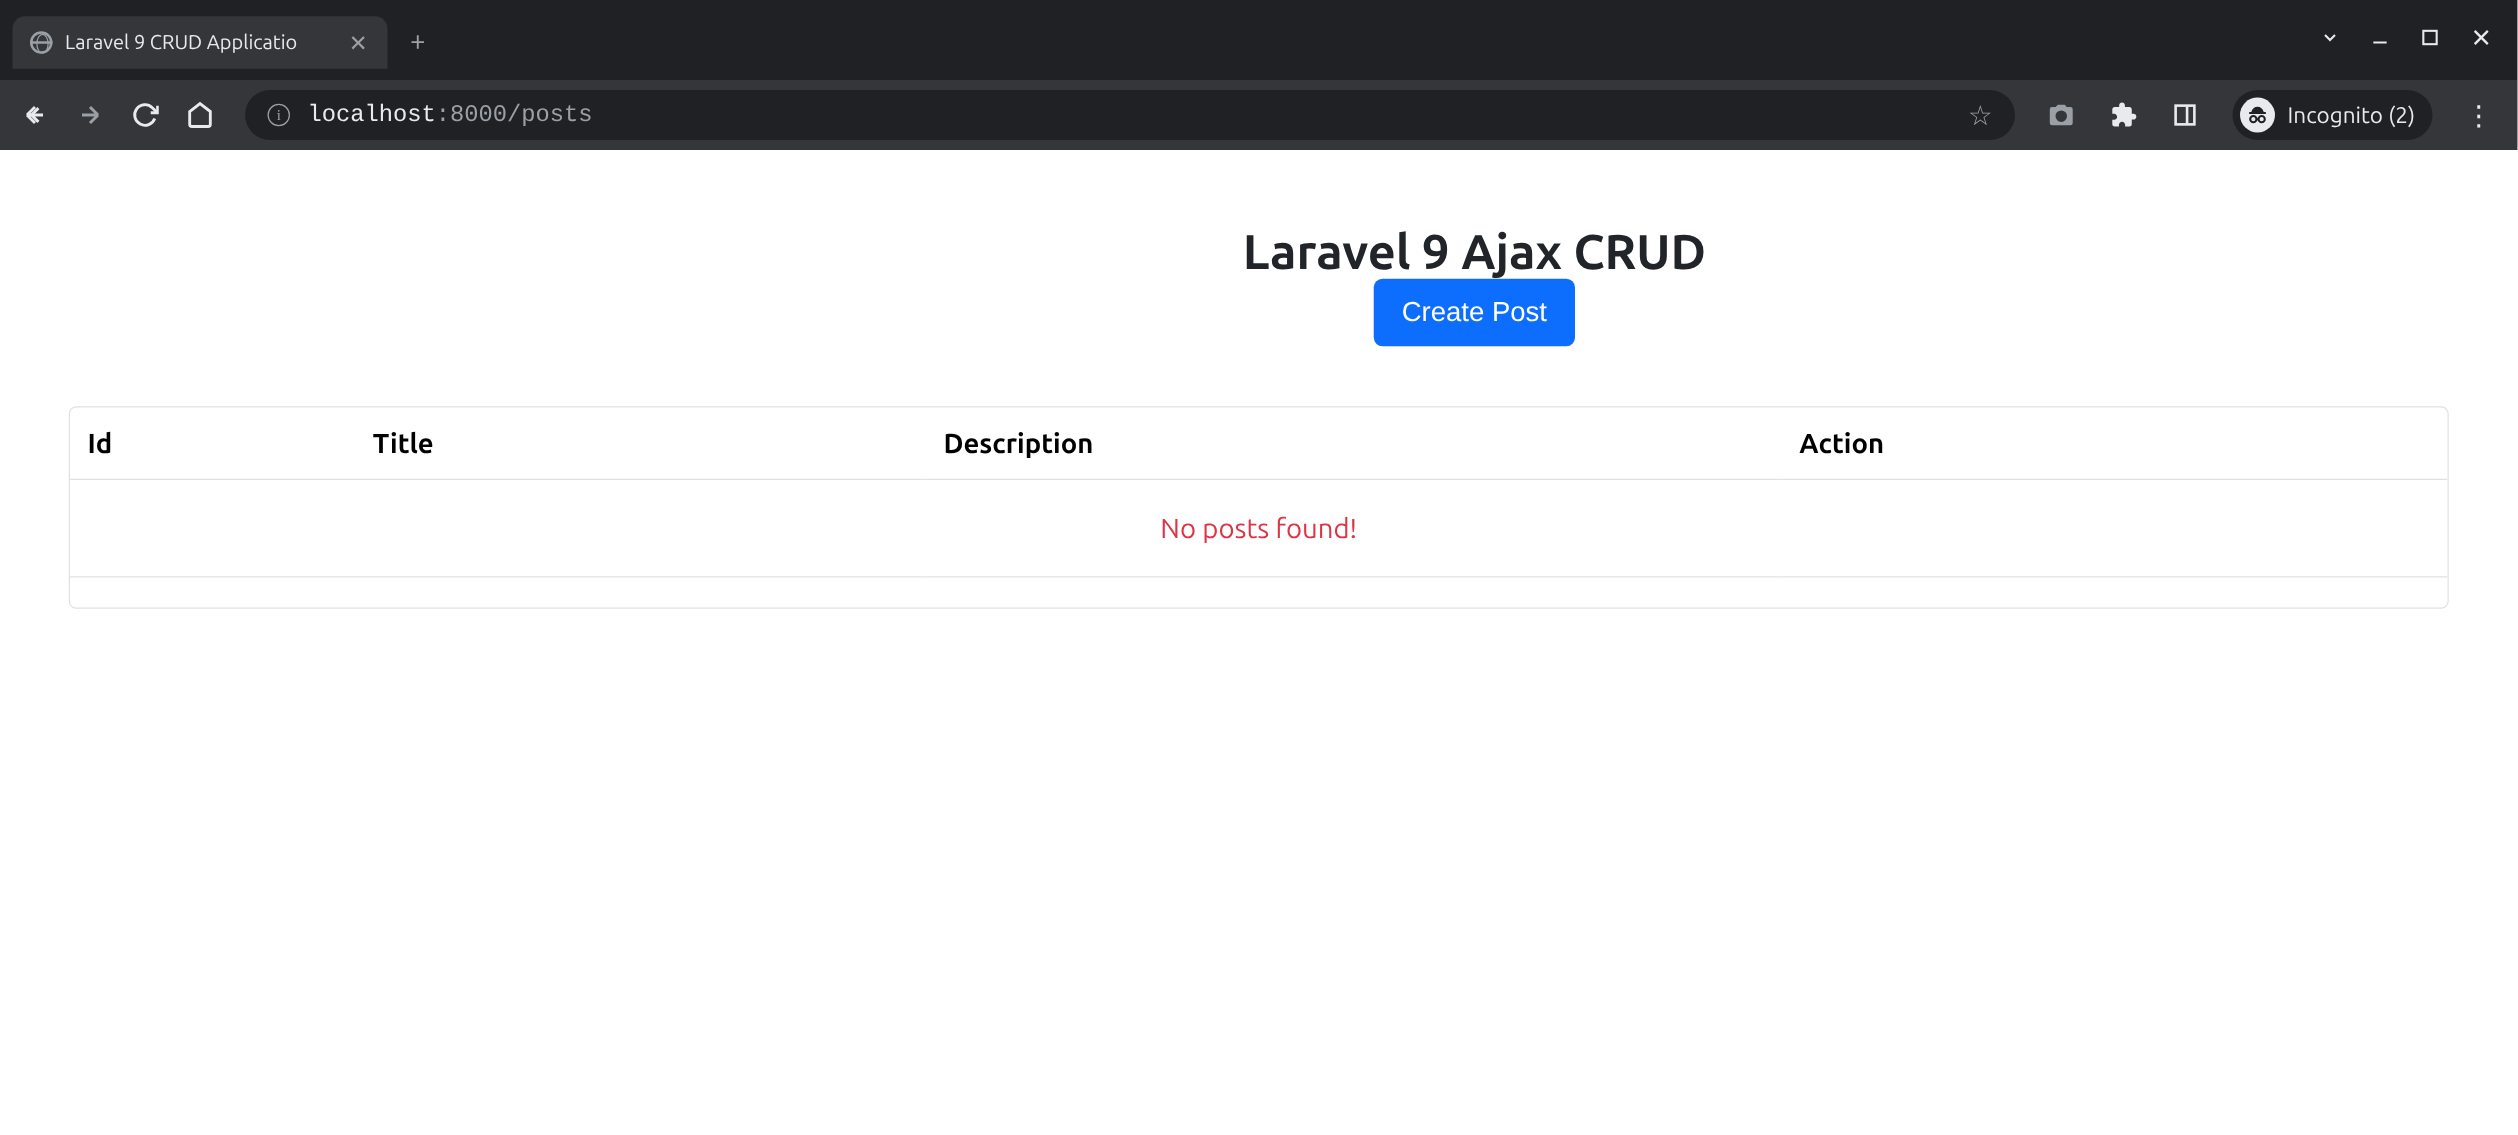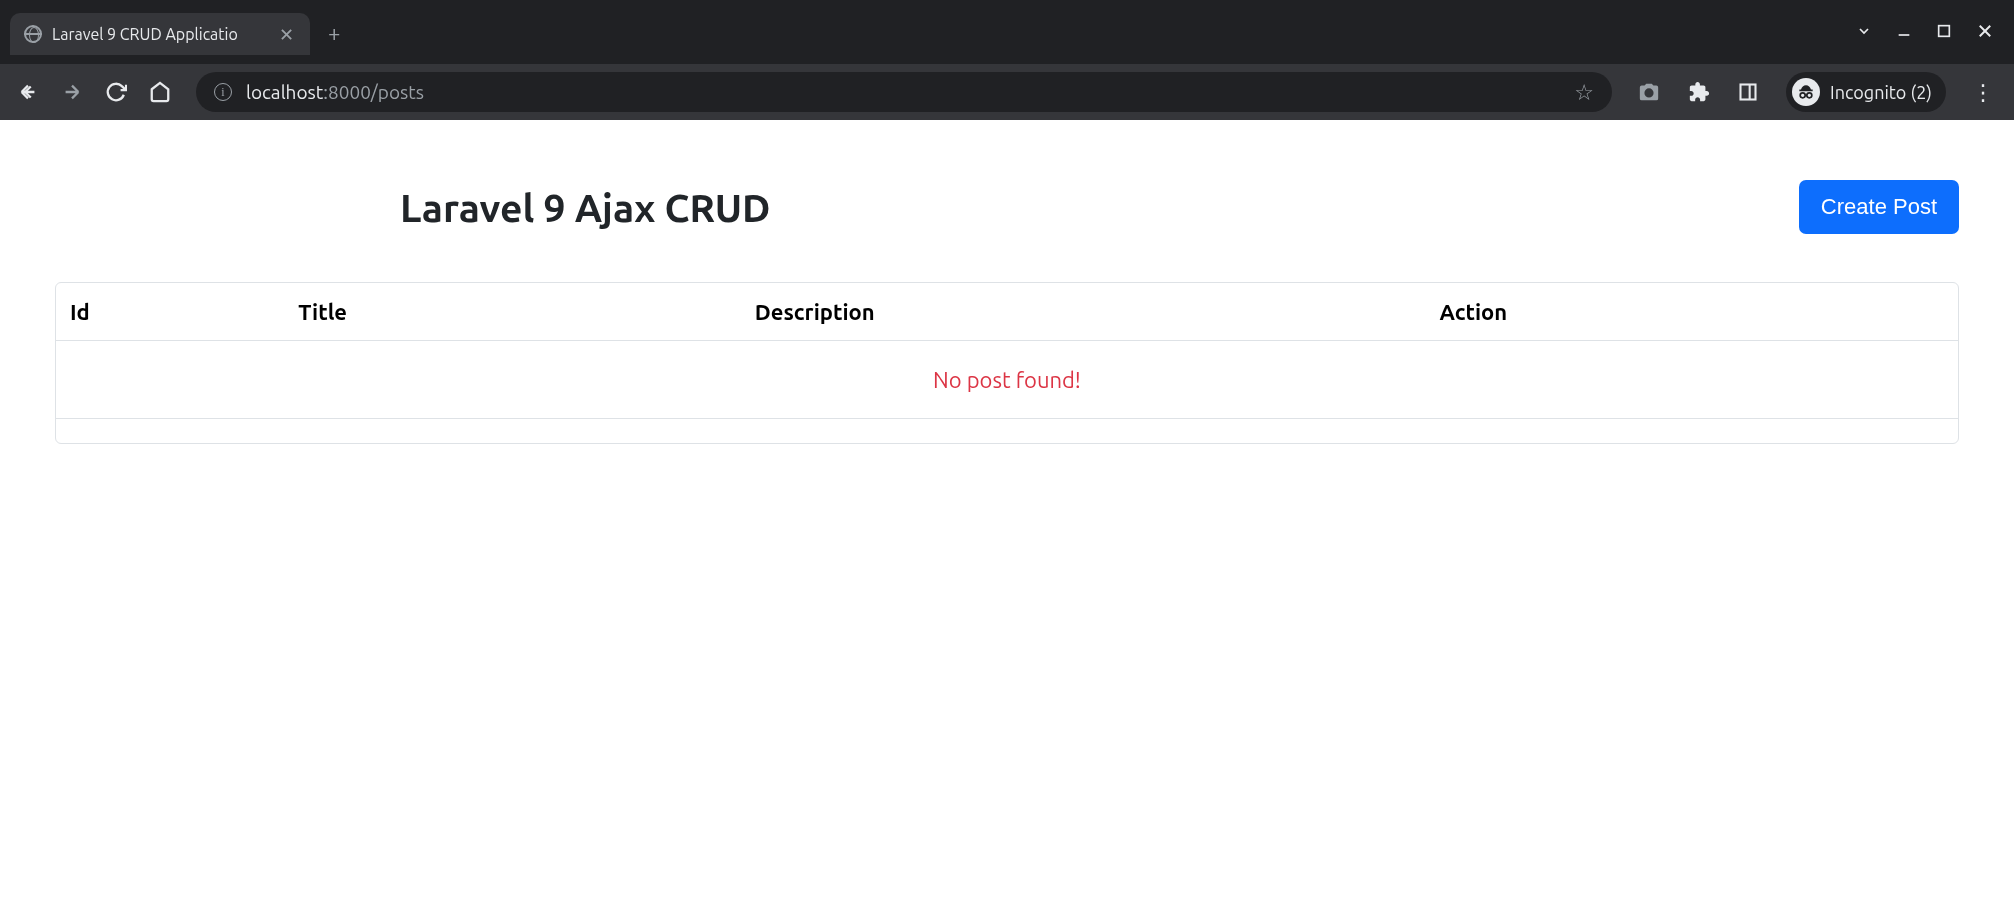--- a/index.html
+++ b/index.html
@@ -137,20 +137,21 @@
       justify-content: center;
       color: #9aa0a6;
       font-size: 12px;
       font-family: serif;
       flex-shrink: 0;
     }
     .url-text {
       color: #e8eaed;
       font-size: 19px;
       flex: 1;
+      font-family: Liberation Mono, monospace;
     }
     .url-text .dim {
       color: #9aa0a6;
     }
     .star-icon {
       color: #9aa0a6;
       font-size: 22px;
       cursor: pointer;
     }
     .toolbar-icons {
@@ -196,20 +197,21 @@
     
     .page-content {
       padding: 60px 55px;
     }
     .header-row {
       display: flex;
       align-items: center;
       justify-content: space-between;
       margin-bottom: 48px;
       padding-left: 345px;
+      flex-direction: column;
     }
     .page-title {
       font-size: 39px;
       font-weight: 700;
       color: #212529;
     }
     .create-btn {
       background: #0d6efd;
       color: #fff;
       border: none;
@@ -363,21 +365,21 @@
       <thead>
         <tr>
           <th class="col-id">Id</th>
           <th class="col-title">Title</th>
           <th class="col-desc">Description</th>
           <th class="col-action">Action</th>
         </tr>
       </thead>
       <tbody>
         <tr class="empty-row">
-          <td colspan="4">No post found!</td>
+          <td colspan="4">No posts found!</td>
         </tr>
         <tr class="footer-row">
           <td colspan="4"></td>
         </tr>
       </tbody>
     </table>
   </div>
 </div>
 
 </body></html>

